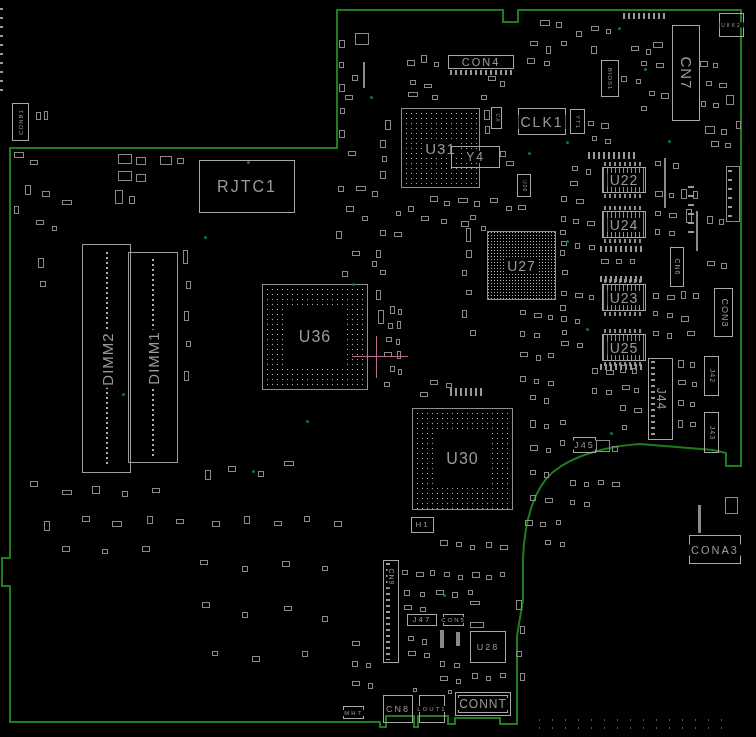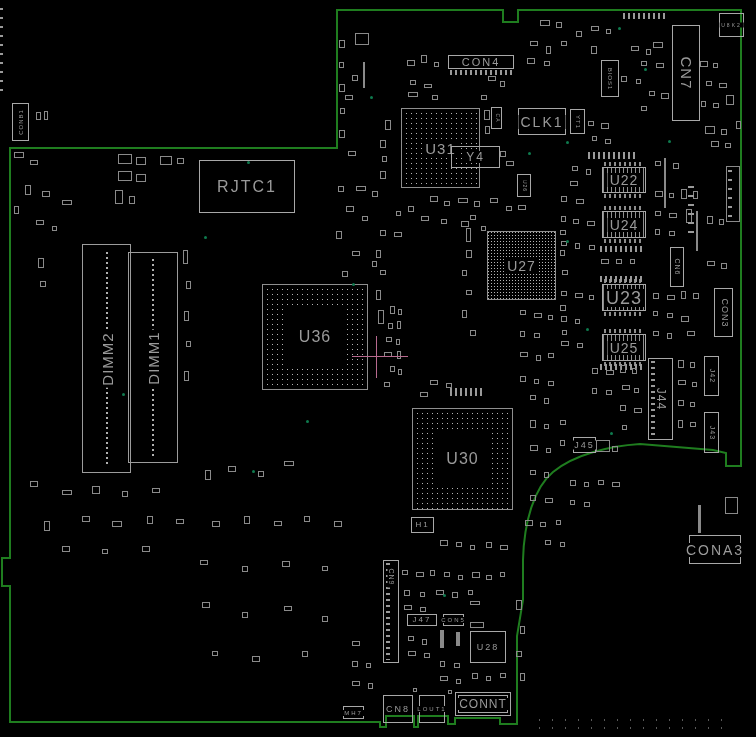--- a/index.html
+++ b/index.html
@@ -91,21 +91,21 @@
       <div class="comp box" style="left: 719px; top: 13px; width: 25px; height: 24px;">
         <span class="lbl" style="font-size: 5px;">U8K2</span>
       </div>
       <div class="comp chip" style="left: 602px; top: 167px; width: 44px; height: 26px;">
         <span class="lbl" style="font-size: 14px;">U22</span>
       </div>
       <div class="comp chip" style="left: 602px; top: 211px; width: 44px; height: 27px;">
         <span class="lbl" style="font-size: 14px;">U24</span>
       </div>
       <div class="comp chip" style="left: 602px; top: 284px; width: 44px; height: 27px;">
-        <span class="lbl" style="font-size: 18px;">U23</span>
+        <span class="lbl" style="font-size: 14px;">U23</span>
       </div>
       <div class="comp chip" style="left: 602px; top: 334px; width: 44px; height: 27px;">
         <span class="lbl" style="font-size: 14px;">U25</span>
       </div>
       <div class="comp bga" style="left: 487px; top: 231px; width: 69px; height: 69px; background-size: 3px 3px;">
         <span class="lbl" style="font-size: 14px;">U27</span>
       </div>
       <div class="comp conn" style="left: 670px; top: 247px; width: 14px; height: 40px;">
         <span class="lbl" style="font-size: 7px; transform: translate(-50%, -50%) rotate(90deg);">CN6</span>
       </div>
@@ -132,21 +132,21 @@
       <div class="comp conn" style="left: 704px; top: 356px; width: 15px; height: 40px;">
         <span class="lbl" style="font-size: 7px; transform: translate(-50%, -50%) rotate(90deg);">J42</span>
       </div>
       <div class="comp conn" style="left: 704px; top: 412px; width: 15px; height: 41px;">
         <span class="lbl" style="font-size: 7px; transform: translate(-50%, -50%) rotate(90deg);">J43</span>
       </div>
       <div class="comp box" style="left: 573px; top: 437px; width: 23px; height: 16px;">
         <span class="lbl" style="font-size: 9px;">J45</span>
       </div>
       <div class="comp box" style="left: 689px; top: 535px; width: 52px; height: 29px;">
-        <span class="lbl" style="font-size: 14px;">CONA3</span>
+        <span class="lbl" style="font-size: 11px;">CONA3</span>
       </div>
       <div class="comp cn9" style="left: 383px; top: 560px; width: 16px; height: 103px;">
         <span class="lbl" style="font-size: 7px; transform: translate(-50%, -50%) rotate(90deg); top: 16%;">CN9</span>
       </div>
       <div class="comp box" style="left: 407px; top: 614px; width: 30px; height: 12px;">
         <span class="lbl" style="font-size: 8px;">J47</span>
       </div>
       <div class="comp box" style="left: 443px; top: 614px; width: 21px; height: 12px;">
         <span class="lbl" style="font-size: 6px;">CON5</span>
       </div>

